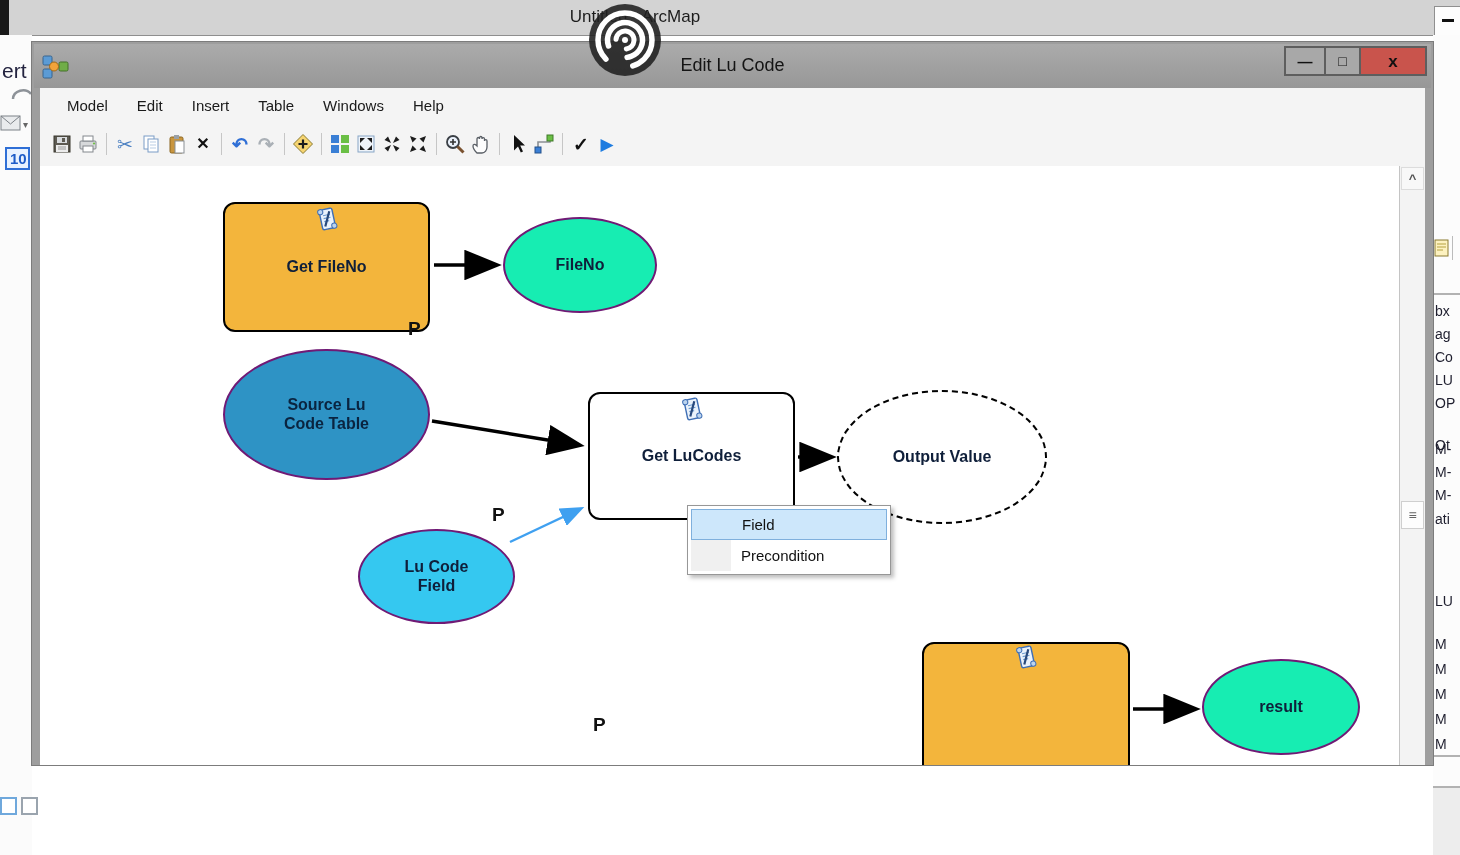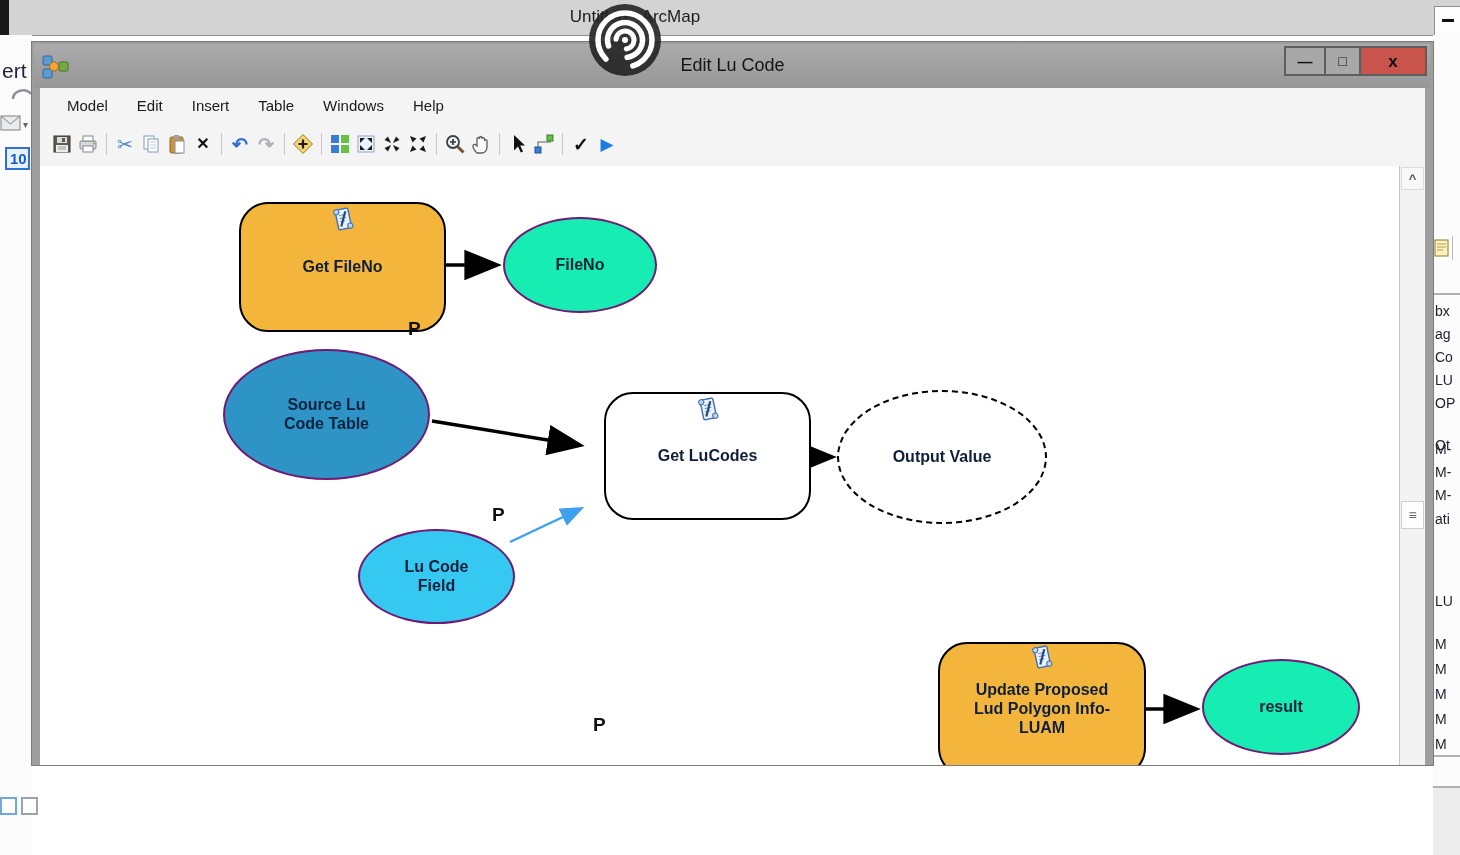--- a/index.html
+++ b/index.html
@@ -67,21 +67,21 @@
   .vs-up{position:absolute;left:1px;top:1px;width:23px;height:23px;background:#f8f8f8;
          border:1px solid #dcdcdc;color:#555;font-size:13px;font-weight:bold;text-align:center;
          line-height:21px;box-sizing:border-box;}
   .vs-grip{position:absolute;left:1px;top:335px;width:23px;height:28px;background:#fdfdfd;
            border:1px solid #cfcfcf;color:#666;text-align:center;line-height:26px;font-size:14px;
            box-sizing:border-box;}
 
   
   .node{position:absolute;display:flex;align-items:center;justify-content:center;text-align:center;
         font-weight:bold;font-size:16px;color:#0f1f3a;line-height:1.18;box-sizing:border-box;}
-  .nrect{border:2px solid #000;border-radius:29px;background:#f3b53c;margin-left:16px;}
+  .nrect{border:2px solid #000;border-radius:12px;background:#f3b53c;}
   .nrect.white{background:#fff;}
   .oval{border:2px solid #701a75;border-radius:50%;}
   .oval.teal{background:#17edb2;}
   .oval.blue{background:#2e93c5;color:#0a2440;}
   .oval.cyan{background:#35c8f0;}
   .oval.dashed{background:#fff;border:2px dashed #000;}
   .script-badge{position:absolute;top:2px;left:50%;transform:translateX(-50%);}
   .nlabel{padding:0 12px;}
   .plabel{position:absolute;font-weight:bold;font-size:19px;color:#111;}
 
@@ -361,27 +361,35 @@
       <div class="node nrect" style="left:882px;top:476px;width:208px;height:135px">
         <span class="script-badge" style="top:0"><svg width="26" height="28">
               <g transform="rotate(-12 13 14)">
                 <rect x="7" y="3" width="13" height="20" rx="2" fill="#eaf2fb" stroke="#3f6fb5" stroke-width="1.4"></rect>
                 <circle cx="8" cy="5" r="2.6" fill="#bcd4ee" stroke="#3f6fb5"></circle>
                 <circle cx="19" cy="21" r="2.6" fill="#bcd4ee" stroke="#3f6fb5"></circle>
                 <path d="M10 9h7M10 12h7M10 15h5" stroke="#6f9cd0" stroke-width="1.2"></path>
                 <path d="M17 6l-7 14" stroke="#28497c" stroke-width="2.2"></path>
               </g>
             </svg></span>
-        <div class="nlabel" style="padding:0 26px;position:relative;z-index:2">Update Proposed Lud Polygon Info-LUAM</div>
       </div>
 
       <div class="node oval teal" style="left:1162px;top:493px;width:158px;height:96px">
         <div class="nlabel">result</div>
       </div>
 
+      <div class="ctx-menu">
+        <div class="ctx-item sel">
+          <span>Field</span>
+        </div>
+        <div class="ctx-item">
+          <span class="ctx-gutter"></span>
+          <span>Precondition</span>
+        </div>
+      </div>
     </div>
 
     <div class="vscroll">
       <div class="vs-up">^</div>
       <div class="vs-grip">≡</div>
     </div>
   </div>
 </div>
 
 <svg class="target-overlay" width="78" height="78">

